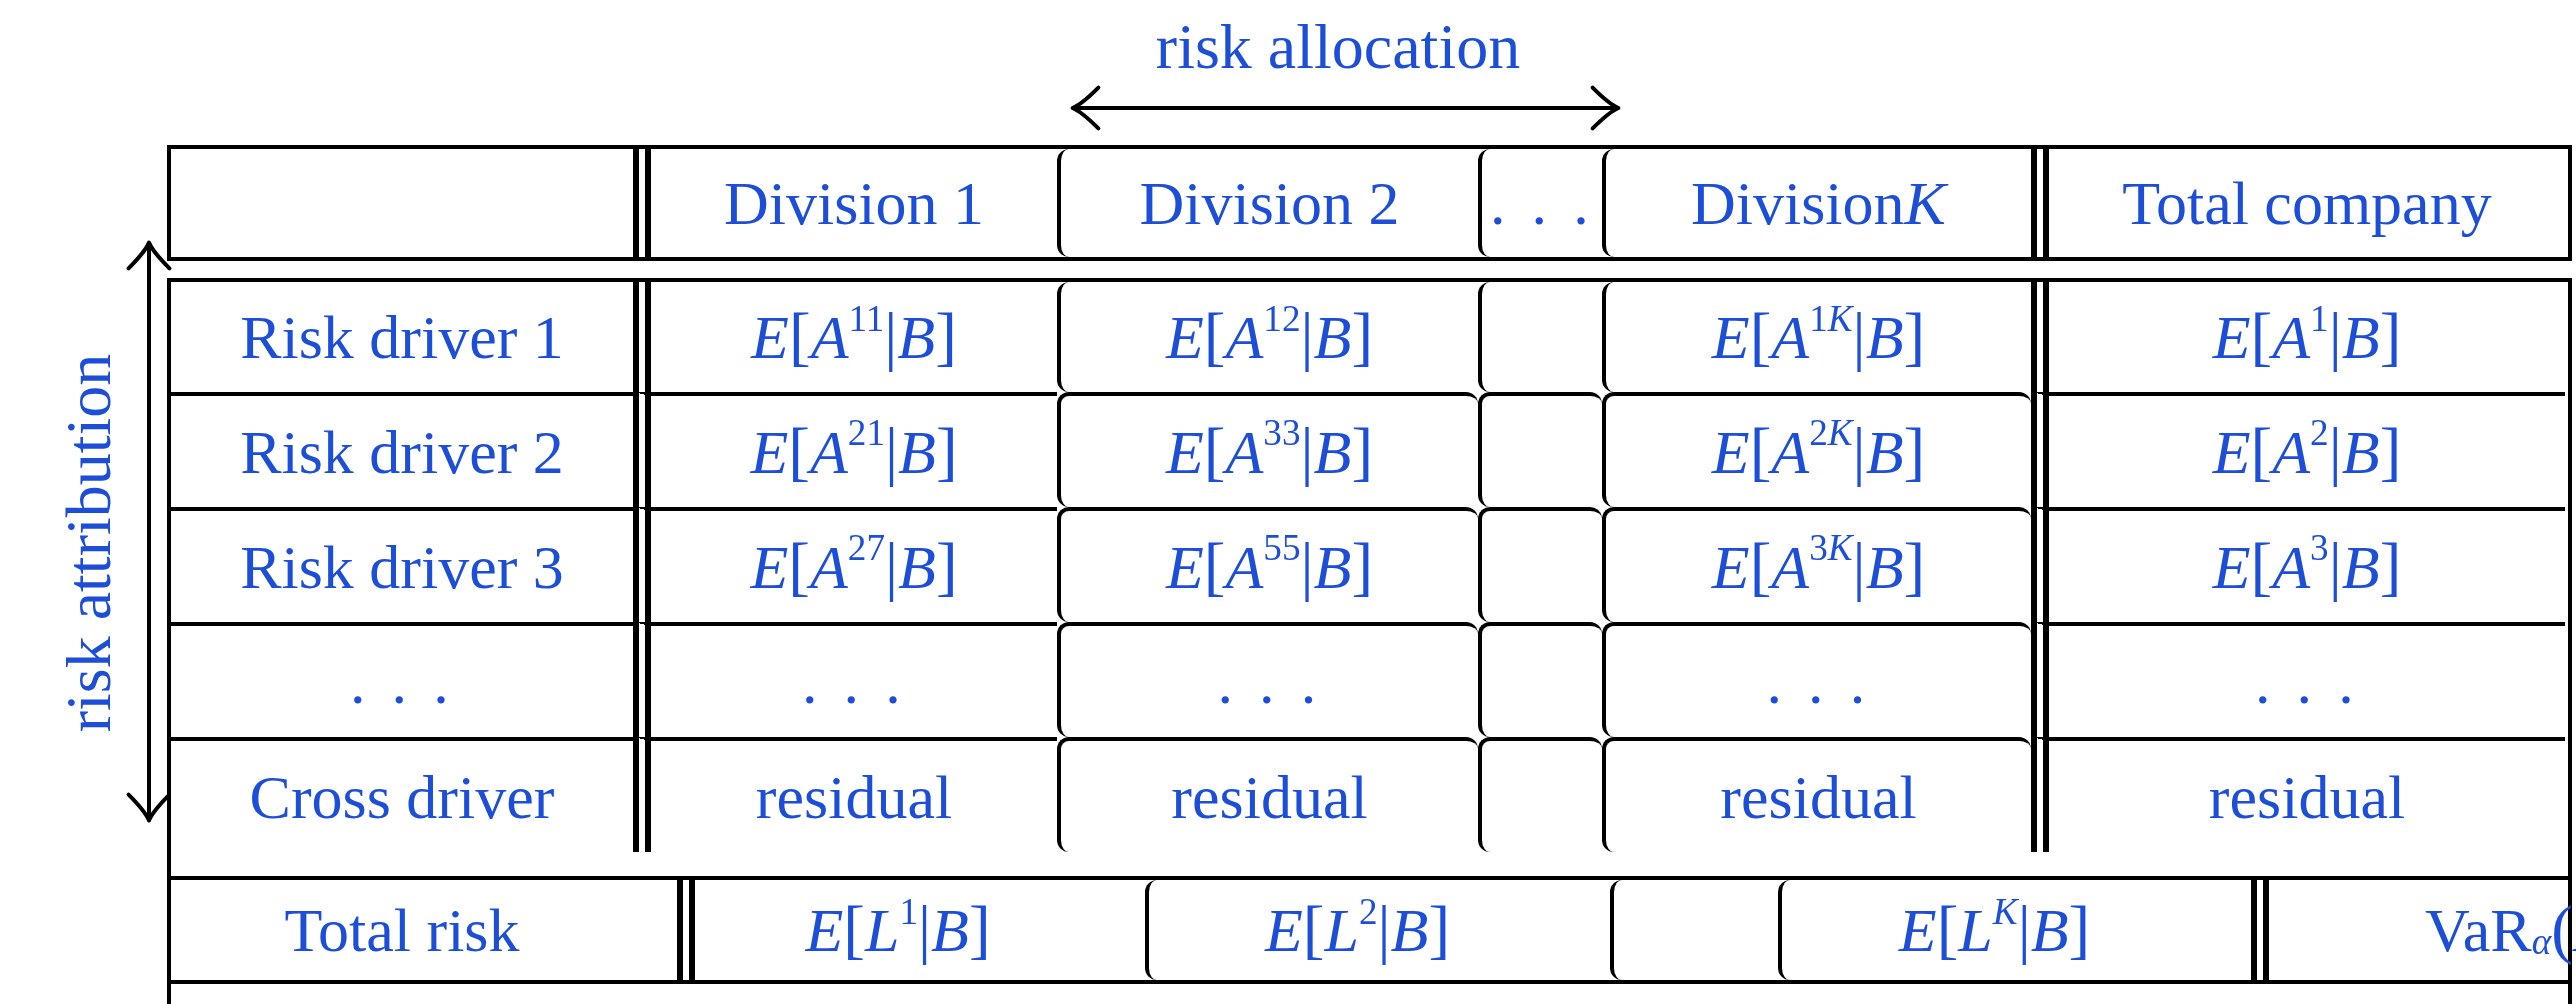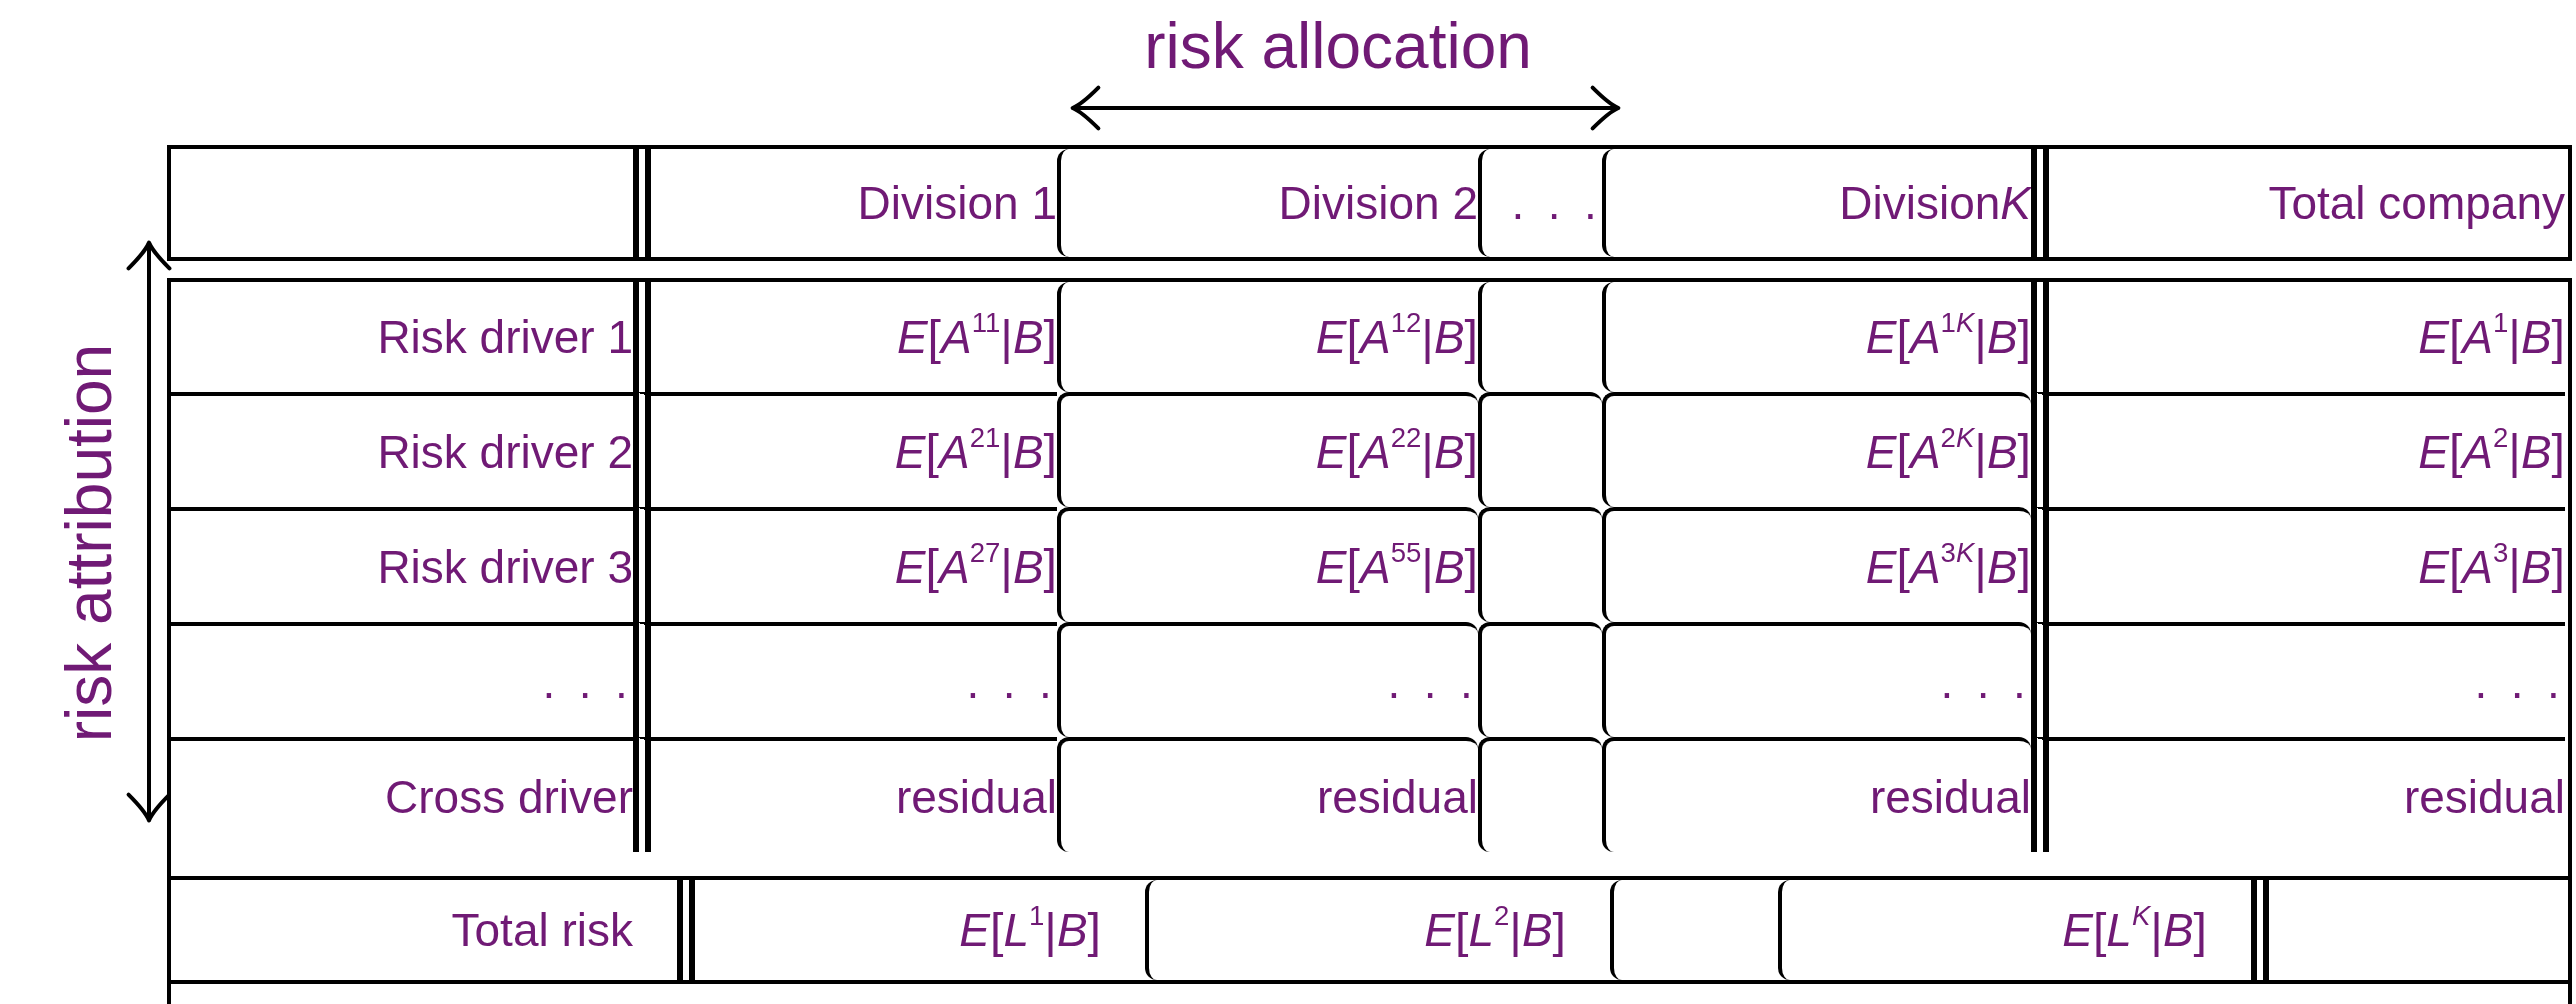--- a/index.html
+++ b/index.html
@@ -1,18 +1,18 @@
 <!DOCTYPE html>
 <html style="font-size:14.2px"><head>
 <meta charset="utf-8">
 <style>
   html,body{margin:0;padding:0;background:#ffffff;}
   .canvas{
     position:relative;width:2576px;height:1005px;background:#ffffff;
-    font-family:Liberation Sans, sans-serif;color:#701a75;overflow:hidden;
+    font-family:Liberation Serif, serif;color:#1d4ed8;overflow:hidden;
   }
   
   .top-label{
     position:absolute;left:1027px;top:12.4px;width:622px;height:69px;
     text-align:center;font-size:64px;line-height:69px;
   }
   .left-label{
     position:absolute;left:-225px;top:509px;width:628px;height:68px;
     text-align:center;font-size:64px;line-height:68px;
     transform:rotate(-90deg);
@@ -23,22 +23,22 @@
   
   .tsec{
     position:absolute;left:167px;width:2405px;box-sizing:border-box;
     border:4.4px solid #000;display:grid;background:#fff;
     grid-template-columns:462px 424px 421px 124px 429px 534px;
   }
   .sec-header{top:145px;height:116px;}
   .sec-body{top:278px;height:736px;grid-template-rows:110px 115px 115px 115px 115px;}
   .sec-footer{top:876px;height:108px;gap:44px;}
   .cell{
-    display:flex;align-items:center;justify-content:flex-end;
-    box-sizing:border-box;font-size:46px;line-height:1;white-space:nowrap;
+    display:flex;align-items:center;justify-content:center;
+    box-sizing:border-box;font-size:62px;line-height:1;white-space:nowrap;
   }
   .c1,.c5{border-left:18.7px double #000;}
   .c2,.c3,.c4{border-left:4.4px solid #000;border-radius:12px;}
   .rt{border-top:4.4px solid #000;}
   
   .tk-it{font-style:italic;}
   .tk-up{font-style:normal;}
   .tk-dl{font-style:normal;font-size:105%;}
   .tk-tx{font-style:normal;}
   .tk-dots{font-style:normal;letter-spacing:5.3px;}
@@ -137,21 +137,21 @@
         <span class="tk-it">A</span>
         <span class="tk-sup">21</span>
         <span class="tk-dl">|</span>
         <span class="tk-it">B</span>
         <span class="tk-dl">]</span>
       </div>
     <div class="cell c2 rt">
         <span class="tk-it">E</span>
         <span class="tk-dl">[</span>
         <span class="tk-it">A</span>
-        <span class="tk-sup">22</span>
+        <span class="tk-sup">33</span>
         <span class="tk-dl">|</span>
         <span class="tk-it">B</span>
         <span class="tk-dl">]</span>
       </div>
     <div class="cell c3 rt"></div>
     <div class="cell c4 rt">
         <span class="tk-it">E</span>
         <span class="tk-dl">[</span>
         <span class="tk-it">A</span>
         <span class="tk-sup">2</span>

